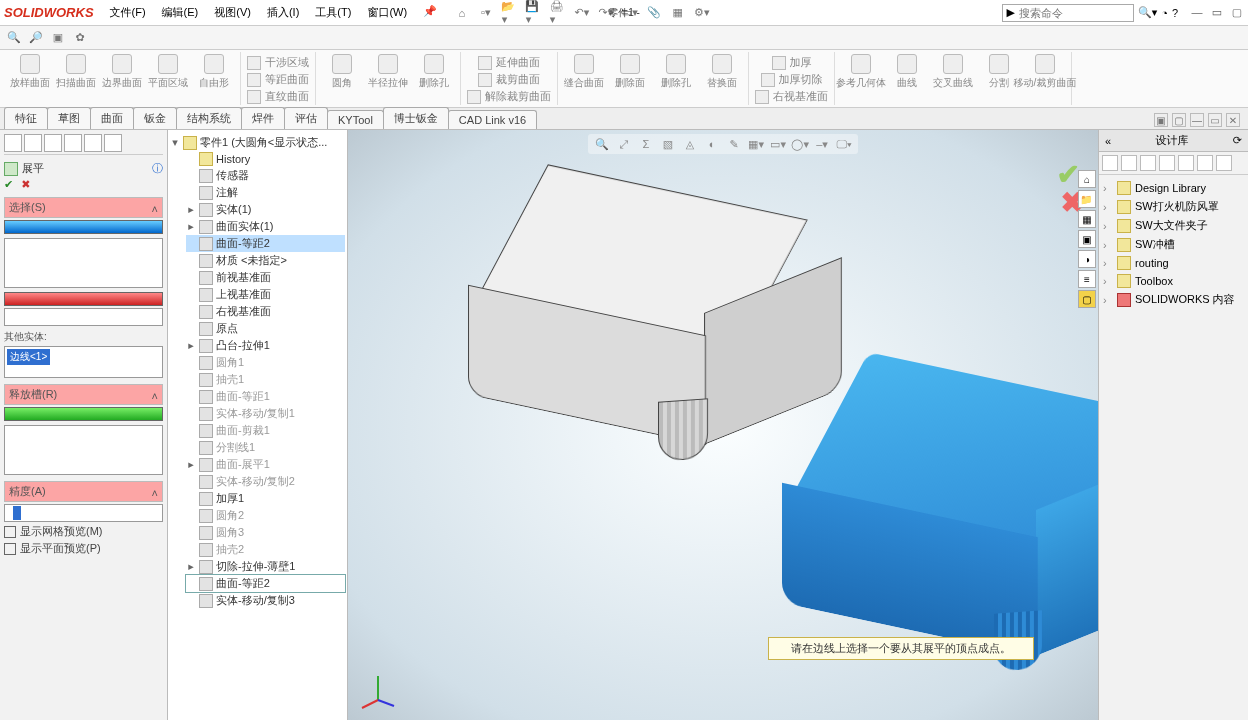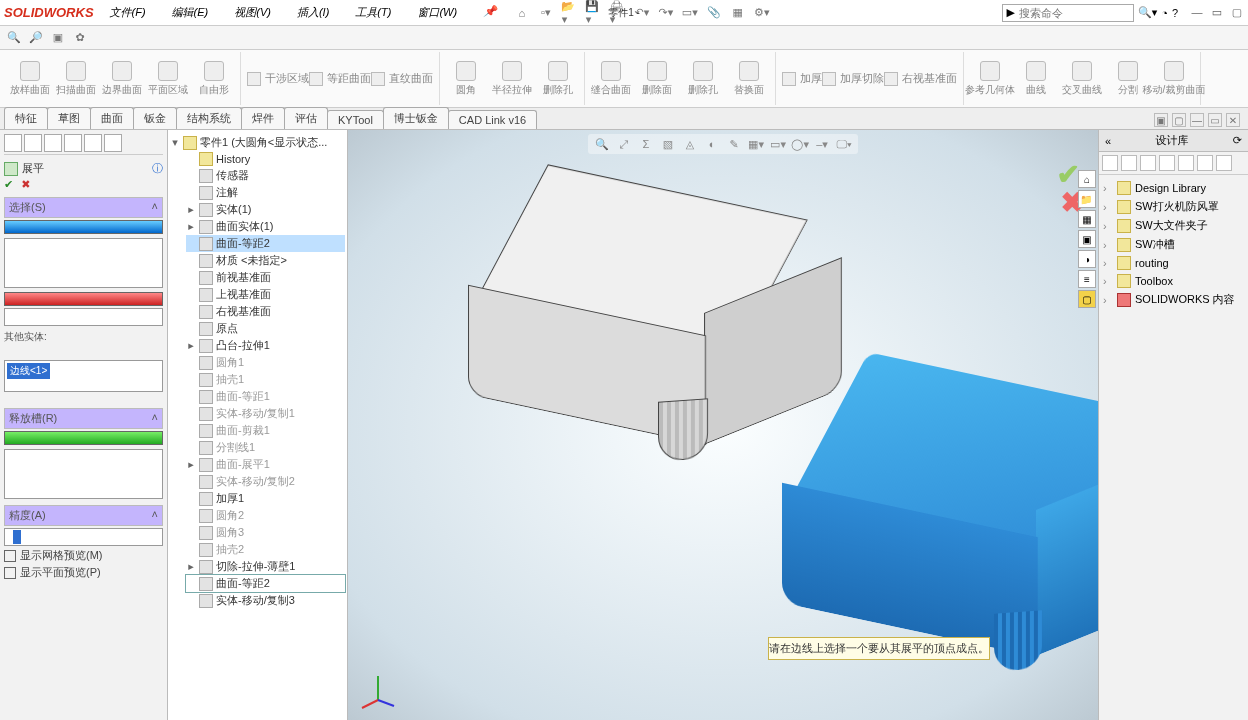--- a/index.html
+++ b/index.html
@@ -1,38 +1,38 @@
 <!DOCTYPE html>
 <html><head>
 <meta charset="utf-8">
 <style>
 * { margin:0; padding:0; box-sizing:border-box; font-family:"Microsoft YaHei",Arial,sans-serif; font-size:11px; }
 body { width:1248px; height:720px; background:#f0f0f0; overflow:hidden; position:relative; }
 
 
 #titlebar { height:26px; background:#fff; border-bottom:1px solid #ccc; display:flex; align-items:center; padding:0 4px; }
 #titlebar .logo { color:#d62e1c; font-weight:bold; font-style:italic; font-size:13px; margin-right:10px; white-space:nowrap; }
-#titlebar .menus { display:flex; gap:14px;font-style:italic; }
+#titlebar .menus { display:flex; gap:4px; }
 #titlebar .menus span { padding:2px 6px; cursor:default; }
 #titlebar .tb-icons { display:flex; align-items:center; gap:6px; margin-left:10px; color:#777; }
 #titlebar .tb-icons .ico { width:18px; height:18px; display:flex; align-items:center; justify-content:center; border:1px solid transparent; }
 #titlebar .doc-title { position:absolute; left:50%; transform:translateX(-50%); font-size:10px; color:#333; }
 #titlebar .search-wrap { margin-left:auto; display:flex; align-items:center; gap:4px; }
 #titlebar .search-wrap .sbox { display:flex; align-items:center; border:1px solid #aaa; height:18px; padding:0 4px; gap:4px; }
 #titlebar .search-wrap .sbox input { border:none; outline:none; font-size:11px; width:110px; }
 #titlebar .winbtns { display:flex; gap:6px; margin-left:8px; color:#666; }
 #titlebar .winbtns span { width:14px; text-align:center; }
 
 
 #qabar { height:24px; background:#f5f5f5; border-bottom:1px solid #ccc; display:flex; align-items:center; gap:6px; padding:0 6px; color:#777; }
 #qabar .qico { width:16px; height:16px; display:flex; align-items:center; justify-content:center; }
 
 
 #ribbon { height:58px; background:#fafafa; border-bottom:1px solid #ccc; display:flex; align-items:stretch; padding:2px 4px; gap:0; }
-.rgroup { display:flex; align-items:center; justify-content:flex-start; padding:2px 6px; border-right:1px solid #ddd; }
+.rgroup { display:flex; flex-direction:column; align-items:center; justify-content:flex-start; padding:2px 6px; border-right:1px solid #ddd; }
 .rgroup .rrow { display:flex; gap:6px; }
 .rbtn { display:flex; flex-direction:column; align-items:center; width:40px; color:#888; gap:2px; }
 .rbtn .ric { width:20px; height:20px; border:1px solid #bbb; border-radius:3px; background:#eee; }
 .rbtn .rlab { font-size:10px; white-space:nowrap; }
 .rline { display:flex; align-items:center; gap:4px; color:#888; font-size:10px; padding:1px 0;}
 .rline .sqi { width:14px; height:14px; border:1px solid #bbb; background:#eee; }
 
 
 #tabstrip { height:22px; background:#eee; border-bottom:1px solid #bbb; display:flex; align-items:flex-end; padding-left:4px; }
 #tabstrip .tab { padding:3px 10px; border:1px solid #aaa; border-bottom:none; background:#f7f7f7; margin-right:-1px; color:#444; font-size:11px; border-radius:3px 3px 0 0;}
@@ -45,24 +45,24 @@
 
 #proppanel { width:168px; background:#f2f2f2; border-right:1px solid #bbb; padding:4px; overflow:hidden; }
 #proppanel .pp-tabs { display:flex; gap:2px; border-bottom:1px solid #ccc; padding-bottom:2px;}
 #proppanel .pp-tabs span{ width:18px; height:18px; border:1px solid #aaa; background:#fff; }
 #proppanel .pp-title { display:flex; align-items:center; gap:4px; margin:6px 0 2px; font-weight:normal; color:#333;}
 #proppanel .pp-title .cube{ width:14px;height:14px;background:#cfe8c9;border:1px solid #6a6;}
 #proppanel .pp-ok { display:flex; gap:8px; margin:2px 0 6px; font-size:13px;}
 #proppanel .pp-ok .ok{ color:#2a8a2a; }
 #proppanel .pp-ok .no{ color:#c33; }
 #proppanel .sect { margin-top:6px; }
-#proppanel .sect .sect-h { background:#c4b5fd; padding:2px 4px; display:flex; justify-content:space-between; border:1px solid #bbb; color:#555;}
+#proppanel .sect .sect-h { background:#fca5a5; padding:2px 4px; display:flex; justify-content:space-between; border:1px solid #bbb; color:#555;align-items:flex-end;}
 #proppanel .bigbox { height:50px; border:1px solid #999; background:#fff; margin:4px 0; padding:2px;}
 #proppanel .thinbox { height:18px; border:1px solid #999; background:#fff; margin:2px 0;}
-#proppanel .selbox { height:32px; border:1px solid #999; background:#fff; margin:16px 0; padding:2px;}
+#proppanel .selbox { height:32px; border:1px solid #999; background:#fff; margin:2px 0; padding:2px;}
 #proppanel .selitem{ background:#2f6fd0; color:#fff; padding:1px 3px; display:inline-block; font-size:10px;}
 #proppanel .slider { height:18px; border:1px solid #999; background:#fff; margin:2px 0; position:relative;}
 #proppanel .slider .knob{ position:absolute; left:8px; top:1px; width:8px; height:14px; background:#2f6fd0;}
 #proppanel .chk { display:flex; align-items:center; gap:4px; margin:2px 0; color:#444;}
 #proppanel .chk .box{ width:12px;height:12px;border:1px solid #666; }
 .colorstrip{ height:14px; border:1px solid #666; margin:2px 0;}
 .cs-blue{ background:linear-gradient(#6cf,#06c); }
 .cs-red{ background:linear-gradient(#f88,#c22); }
 .cs-green{ background:linear-gradient(#7e6,#2a2); }
 
@@ -79,21 +79,21 @@
 .kids{ margin-left:16px; }
 
 
 #viewport { flex:1; position:relative; background:radial-gradient(ellipse at center,#fbfeff 0%,#d1dfe8 80%,#bcc9d2 100%); overflow:hidden;}
 #vp-toolbar { position:absolute; top:4px; left:50%; transform:translateX(-50%); display:flex; gap:6px; color:#888; background:rgba(255,255,255,.4); padding:2px 6px; border-radius:3px;}
 #vp-toolbar span{ width:16px;height:16px; display:flex; align-items:center; justify-content:center; }
 #okmark{ position:absolute; top:28px; right:18px; color:#9c6; font-size:28px; font-weight:bold;}
 #xmark{ position:absolute; top:56px; right:14px; color:#e66; font-size:28px; font-weight:bold;}
 #vp-right-icons{ position:absolute; top:40px; right:2px; display:flex; flex-direction:column; gap:2px;}
 #vp-right-icons span{ width:18px;height:18px; background:#fff; border:1px solid #aaa; font-size:10px; display:flex; align-items:center; justify-content:center;}
-#hint{ position:absolute; bottom:60px; left:56%; background:#fffde6; border:1px solid #c9b24a; padding:3px 0; font-size:11px; color:#333;}
+#hint{ position:absolute; bottom:60px; left:56%; background:#fffde6; border:1px solid #c9b24a; padding:3px 22px; font-size:11px; color:#333;}
 #triad{ position:absolute; bottom:10px; left:10px; width:40px; height:40px;}
 
 .model { position:absolute; transform-style:preserve-3d; }
 .face{ position:absolute; }
 
 #m1{ left:120px; top:40px; width:360px; height:300px; }
 #m1 .top{ left:40px; top:22px; width:260px; height:150px; background:#f0f0f0; border:1px solid #444; transform:skew(-28deg,12deg); }
 #m1 .front{ left:0px; top:140px; width:238px; height:110px; background:#dcdcdc; border:1px solid #444; transform:skewY(12deg); border-radius:0 0 0 18px;}
 #m1 .side{ left:236px; top:115px; width:138px; height:132px; background:#cfcfcf; border:1px solid #444; transform:skewY(-22deg); border-radius:0 0 18px 0;}
 #m1 .corner{ left:190px; top:230px; width:50px; height:60px; background:repeating-linear-gradient(90deg,#bbb 0 4px,#d7d7d7 4px 8px); border:1px solid #444; transform:skewY(-4deg); border-radius:0 0 26px 26px;}
@@ -213,20 +213,34 @@
     <div class="rbtn">
           <div class="ric"></div>
           <div class="rlab">半径拉伸</div>
         </div>
     <div class="rbtn">
           <div class="ric"></div>
           <div class="rlab">删除孔</div>
         </div>
   </div>
     </div>
+  <div class="rgroup">
+    <div class="rline">
+        <span class="sqi"></span>
+        <span>延伸曲面</span>
+      </div>
+    <div class="rline">
+        <span class="sqi"></span>
+        <span>裁剪曲面</span>
+      </div>
+    <div class="rline">
+        <span class="sqi"></span>
+        <span>解除裁剪曲面</span>
+      </div>
+  </div>
   <div class="rgroup">
       <div class="rrow">
     <div class="rbtn">
           <div class="ric"></div>
           <div class="rlab">缝合曲面</div>
         </div>
     <div class="rbtn">
           <div class="ric"></div>
           <div class="rlab">删除面</div>
         </div>

